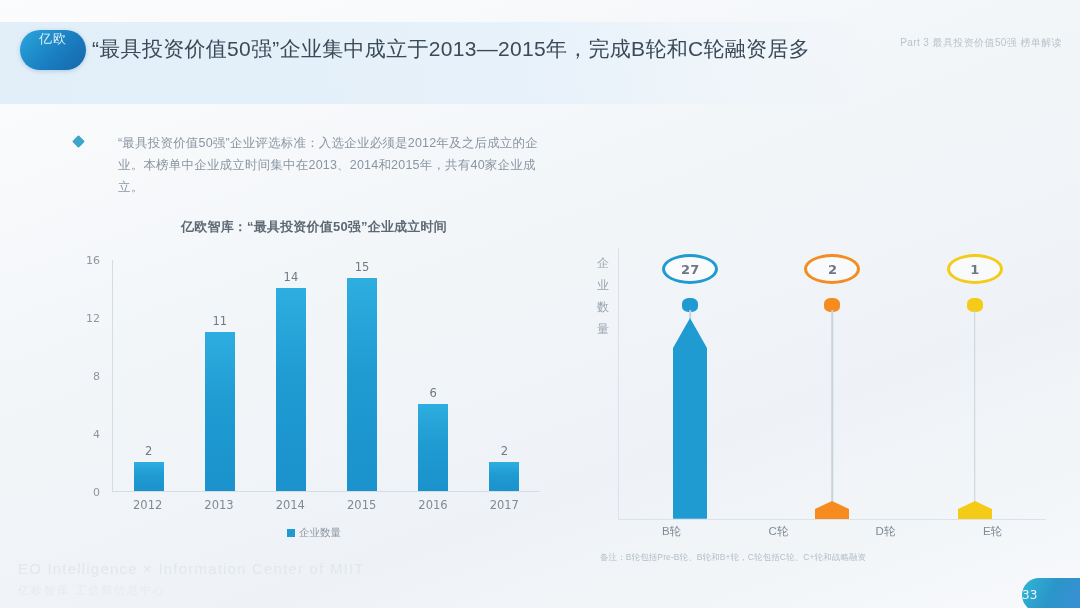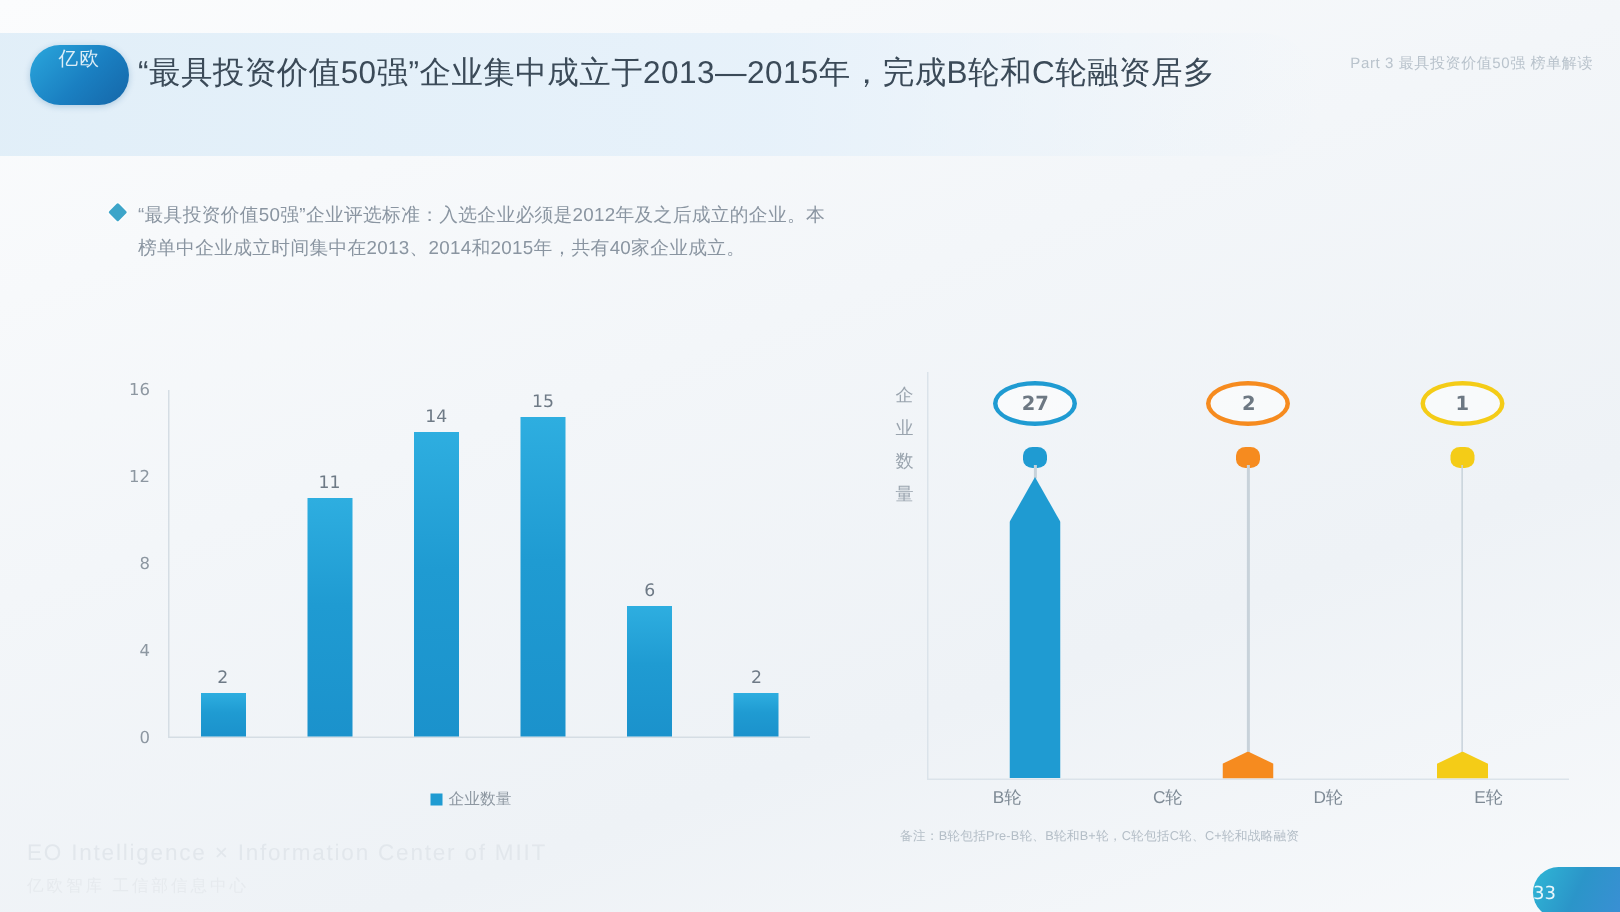--- a/index.html
+++ b/index.html
@@ -43,21 +43,21 @@
   }
 
   
   .bullet { position: absolute; display: flex; gap: 9px; }
   .bullet .dia {
     flex: 0 0 auto; width: 9px; height: 9px; margin-top: 5px;
     background: #3da5c9; transform: rotate(45deg); border-radius: 1px;
     box-shadow: 0 0 0 1px rgba(255,255,255,.6);
   }
   .bullet p {
-    font-size: 12.5px; line-height: 22px; color: #8a95a1; letter-spacing: .2px;
+    font-size: 12.5px; line-height: 22px; color: #8a95a1; letter-spacing: .2px; margin-left: 26px;
   }
   #bullet-left  { left: 74px;  top: 132px; width: 478px; }
   #bullet-right { left: 580px; top: 132px; width: 470px; }
 
   
   #chart-left {
     position: absolute; left: 74px; top: 218px; width: 480px; height: 340px;
   }
   .chart-title {
     font-size: 13px; color: #5c6873; font-weight: bold; letter-spacing: .2px;
@@ -209,20 +209,21 @@
   <div class="hdr-part">Part 3 最具投资价值50强
 榜单解读</div>
 
   <div class="bullet" id="bullet-left">
     <span class="dia"></span>
     <p>“最具投资价值50强”企业评选标准：入选企业必须是2012年及之后成立的企业。本榜单中企业成立时间集中在2013、2014和2015年，共有40家企业成立。</p>
   </div>
 
 
   <div id="chart-left">
+    <div class="chart-title">亿欧智库：“最具投资价值50强”企业成立时间</div>
     <div id="bar-area">
       <div class="y-axis-labels" id="y-axis-labels">
           <div class="y-lab" style="top: 232px;">0</div>
           <div class="y-lab" style="top: 174px;">4</div>
           <div class="y-lab" style="top: 116px;">8</div>
           <div class="y-lab" style="top: 58px; margin-left: 12px;">12</div>
           <div class="y-lab" style="top: 0px;">16</div>
         </div>
       <div class="plot">
         <div class="bars" id="bars">
@@ -245,20 +246,28 @@
             <div class="bar-col">
               <div class="bar-val">6</div>
               <div class="bar-rect" style="height: 87px;"></div>
             </div>
             <div class="bar-col">
               <div class="bar-val">2</div>
               <div class="bar-rect" style="height: 29px;"></div>
             </div>
           </div>
       </div>
+      <div class="x-axis-labels" id="x-axis-labels">
+          <div class="x-lab">2012</div>
+          <div class="x-lab">2013</div>
+          <div class="x-lab">2014</div>
+          <div class="x-lab">2015</div>
+          <div class="x-lab">2016</div>
+          <div class="x-lab">2017</div>
+        </div>
       <div class="legend">
         <span class="legend-swatch"></span>
         <span class="legend-text">企业数量</span>
       </div>
     </div>
   </div>
 
   <div id="chart-right">
     <div class="v-axis-title">企业数量</div>
     <div class="rc-plot">

